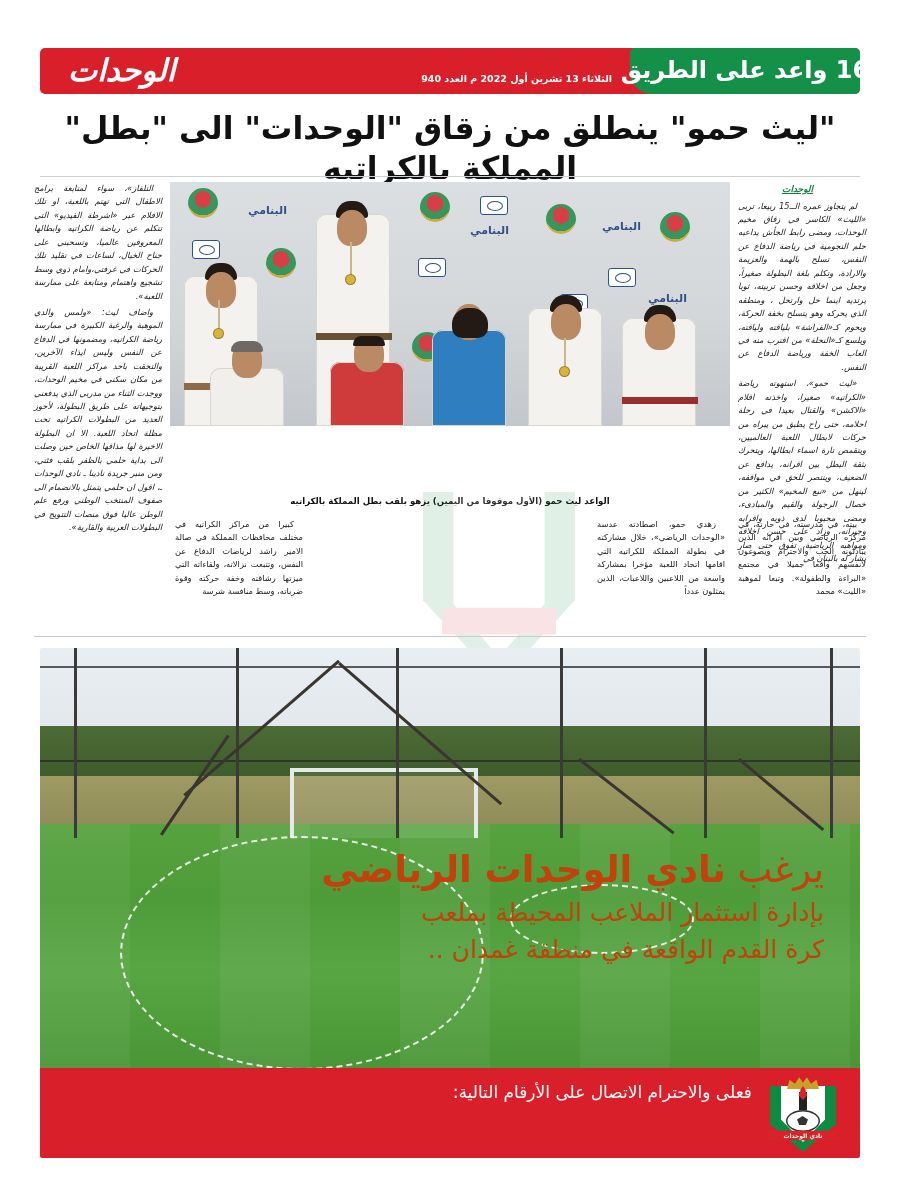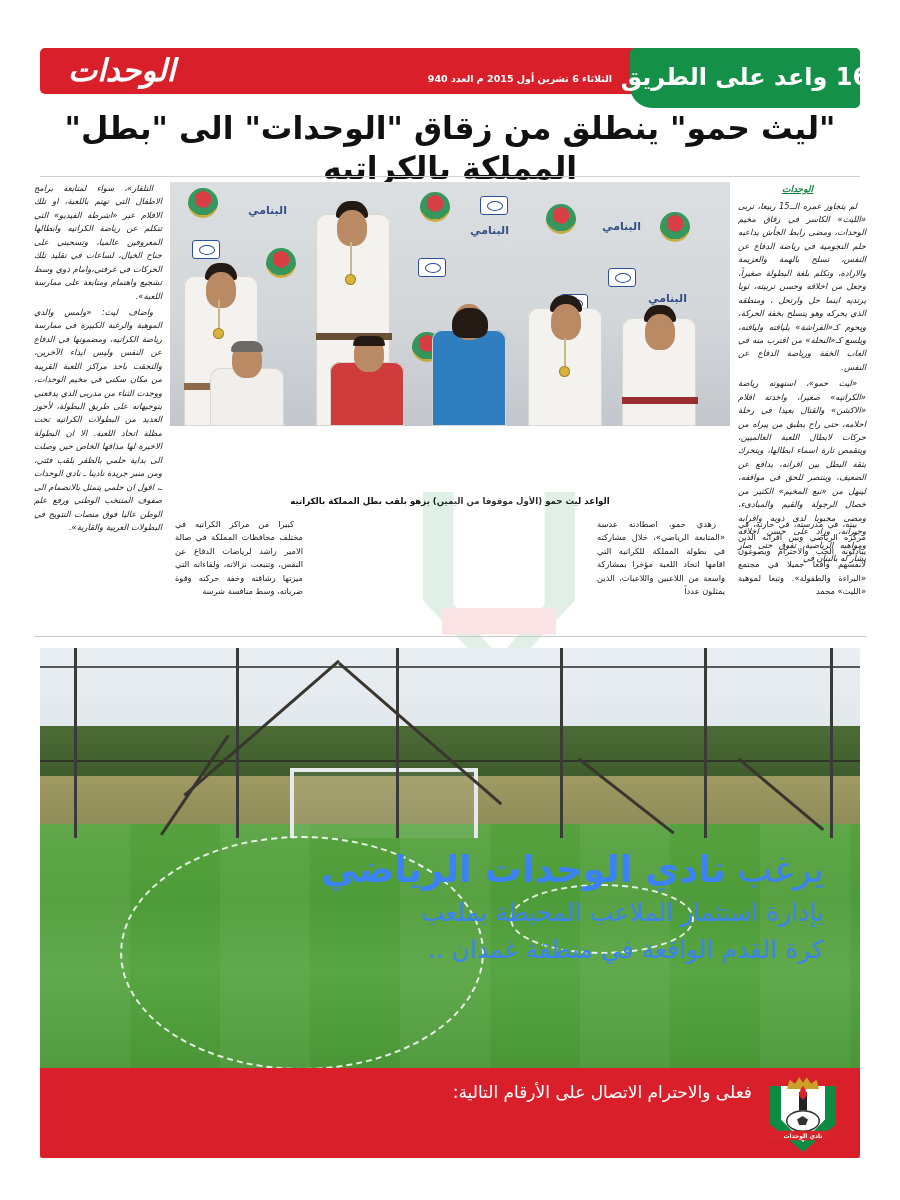--- a/index.html
+++ b/index.html
@@ -3,21 +3,21 @@
 <meta charset="utf-8">
 <title>Al-Wehdat Newspaper Page 16</title>
 <style>
   html,body{margin:0;padding:0;background:#ffffff;}
   body{width:900px;height:1200px;overflow:hidden;font-family:"DejaVu Sans","Liberation Sans",sans-serif;}
   .page{position:relative;width:900px;height:1200px;background:#fff;}
 
   
   .masthead{position:absolute;left:40px;top:48px;width:820px;height:46px;}
   .mast-red{position:absolute;inset:0;background:#d9202a;border-radius:5px;}
-  .mast-green{position:absolute;right:0;top:0;width:230px;height:60px;background:#159048;
+  .mast-green{position:absolute;right:0;top:0;width:230px;height:46px;background:#159048;
               border-radius:5px 5px 5px 22px;display:flex;align-items:center;justify-content:center;}
   .mast-green-txt{color:#fff;font-size:24px;font-weight:bold;letter-spacing:-0.3px;white-space:nowrap;
                   direction:rtl;transform:translateY(-1px);}
   .mast-title{position:absolute;left:28px;top:4px;color:#fff;font-size:31px;font-weight:bold;
               font-style:italic;font-family:"DejaVu Sans","Liberation Sans",sans-serif;}
   .mast-date{position:absolute;right:248px;top:25px;color:#fff;font-size:9.5px;font-weight:bold;
              white-space:nowrap;direction:rtl;}
 
   
   .headline{position:absolute;left:40px;top:108px;width:820px;text-align:center;
@@ -77,21 +77,21 @@
   .dirt{position:absolute;left:0;top:128px;width:820px;height:58px;
        background:linear-gradient(180deg,#9f9a62 0%,#8d8a58 100%);}
   .turf{position:absolute;left:0;top:176px;width:820px;height:244px;
        background:linear-gradient(180deg,#56a23f 0%,#4e9c39 30%,#57a543 60%,#4a9636 100%);}
   .turf-stripe{position:absolute;height:100%;top:0;background:rgba(255,255,255,.055);}
   .fencepost{position:absolute;top:0;width:3px;background:#3a3a38;}
   .fencewire{position:absolute;left:0;width:820px;height:2px;background:rgba(40,40,38,.75);}
   .diag{position:absolute;background:#39352f;transform-origin:0 0;}
   .goal{position:absolute;border:4px solid #e6e9ea;border-bottom:none;background:rgba(255,255,255,.09);}
   .pitchline{position:absolute;border:2px dashed rgba(255,255,255,.85);}
-  .adtext{position:absolute;right:36px;top:200px;width:740px;text-align:right;direction:rtl;color:#3b82f6;}
+  .adtext{position:absolute;right:36px;top:200px;width:740px;text-align:right;direction:rtl;color:#c2410c;}
   .ad-l1{font-size:37px;font-weight:bold;line-height:1.18;}
   .ad-l1 .pre{font-weight:normal;}
   .ad-l2{font-size:25px;line-height:1.5;margin-top:2px;}
   .ad-l3{font-size:25px;line-height:1.5;}
 
   .contactbar{position:absolute;left:0;top:420px;width:820px;height:90px;background:#d9202a;}
   .contact-title{position:absolute;right:108px;top:14px;color:#fff;font-size:17px;direction:rtl;
                  white-space:nowrap;}
   .contact-nums{position:absolute;right:108px;top:44px;color:#111;font-size:23px;font-weight:bold;
                 direction:rtl;white-space:nowrap;letter-spacing:1px;}
@@ -118,21 +118,21 @@
      display:flex;align-items:center;justify-content:center;direction:rtl;}
 </style>
 </head>
 <body>
 
 <div class="page">
 
   <div class="masthead">
     <div class="mast-red"></div>
     <div class="mast-title">الوحدات</div>
-    <div class="mast-date">الثلاثاء 6 تشرين أول 2015 م العدد 940</div>
+    <div class="mast-date">الثلاثاء 13 تشرين أول 2022 م العدد 940</div>
     <div class="mast-green">
       <span class="mast-green-txt">16 واعد على الطريق</span>
     </div>
   </div>
 
   <div class="headline">"ليث حمو" ينطلق من زقاق "الوحدات" الى "بطل" المملكة بالكراتيه</div>
   <div class="hl-rule"></div>
 
   <div class="article">
 
@@ -224,21 +224,21 @@
       <polygon points="10,5 90,5 90,62 50,105 10,62" fill="#0e8b43"></polygon>
       <polygon points="26,5 74,5 74,64 50,92 26,64" fill="#ffffff"></polygon>
       <rect x="20" y="66" width="60" height="14" fill="#d8232a"></rect>
     </svg>
 
     <div class="lowcol" style="right:0;">
       <p>بيته، في مدرسته، في حارته، في مركزه الرياضي وبين اقرانه الذين يبادلونه الحب والاحترام ويصوغون لانفسهم واقعا جميلا في مجتمع «البراءة والطفولة».
 وتبعا لموهبة «الليث» محمد</p>
     </div>
     <div class="lowcol" style="right:141px;">
-      <p>زهدي حمو، اصطادته عدسة «المتابعة الرياضي»، خلال مشاركته في بطولة المملكة للكراتيه التي اقامها اتحاد اللعبة مؤخرا بمشاركة واسعة من اللاعبين واللاعبات، الذين يمثلون عدداً</p>
+      <p>زهدي حمو، اصطادته عدسة «الوحدات الرياضي»، خلال مشاركته في بطولة المملكة للكراتيه التي اقامها اتحاد اللعبة مؤخرا بمشاركة واسعة من اللاعبين واللاعبات، الذين يمثلون عدداً</p>
     </div>
     <div class="lowcol" style="left:141px;">
       <p>كبيرا من مراكز الكراتيه في مختلف محافظات المملكة في صالة الامير راشد لرياضات الدفاع عن النفس، وتتبعت نزالاته، ولقاءاته التي ميزتها رشاقته وخفة حركته وقوة ضرباته، وسط منافسة شرسة</p>
     </div>
   </div>
   <div class="art-rule"></div>
 
   <div class="advert">
 
     <div class="pitch">

